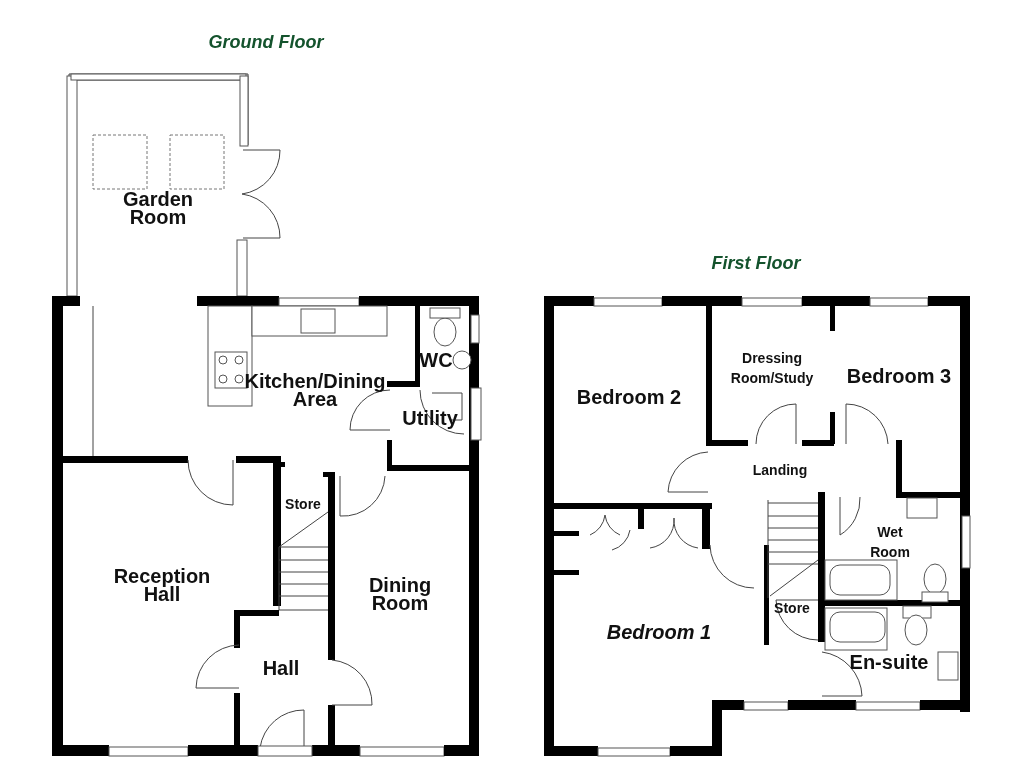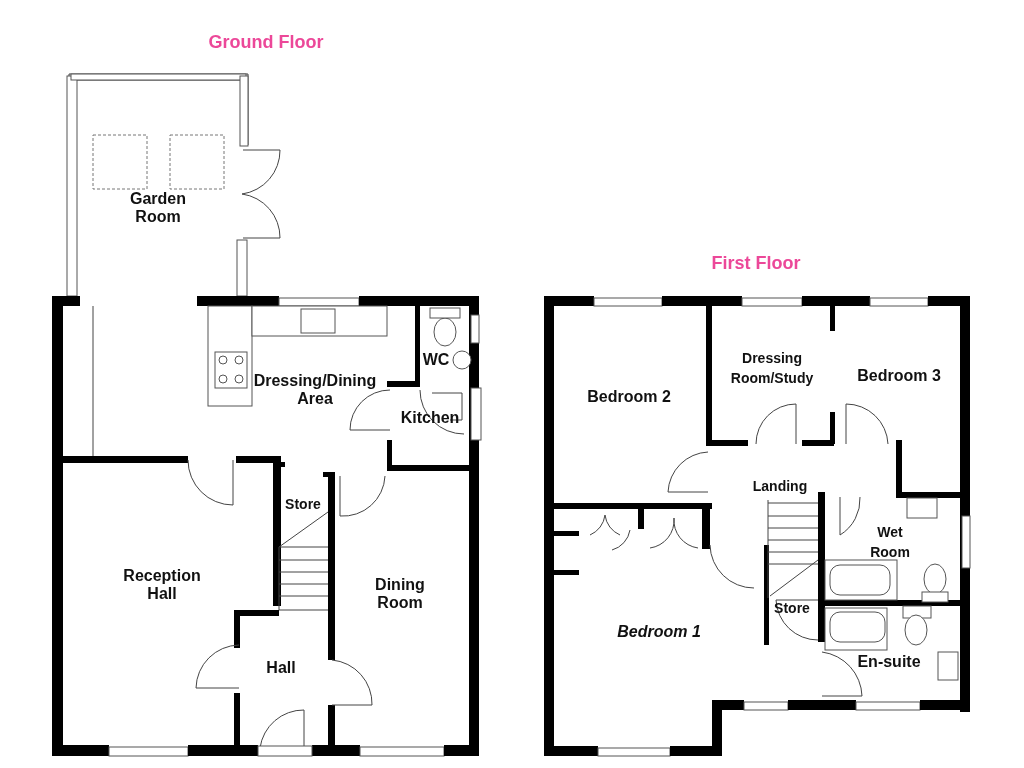--- a/index.html
+++ b/index.html
@@ -3,22 +3,22 @@
 <meta charset="utf-8">
 <style>
   html, body { margin:0; padding:0; background:#ffffff; }
   body { width:1024px; height:768px; position:relative; overflow:hidden; font-family:"Liberation Sans", sans-serif; }
   svg { position:absolute; left:0; top:0; }
   .wall { fill:#000; }
   .thin { fill:none; stroke:#444; stroke-width:1; }
   .fix { fill:#fff; stroke:#555; stroke-width:1; }
   .win { fill:#fff; stroke:#555; stroke-width:1; }
   .dash { fill:none; stroke:#777; stroke-width:1; stroke-dasharray:3 2; }
-  .label { position:absolute; font-weight:bold; color:#111; text-align:center; line-height:18px; font-size:16px; white-space:pre-line; transform:translate(-50%,-50%); }
-  .title { position:absolute; font-weight:bold; color:#ec4899; font-size:18px; transform:translate(-50%,-50%); }
+  .label { position:absolute; font-weight:bold; color:#111; text-align:center; line-height:18px; font-size:20px; white-space:pre-line; transform:translate(-50%,-50%); }
+  .title { position:absolute; font-weight:bold; color:#14532d; font-size:18px; transform:translate(-50%,-50%);font-style:italic; }
   .small { font-size:14px; line-height:20px; }
 </style>
 </head>
 <body>
 
 <svg width="1024" height="768" viewBox="0 0 1024 768">
 
   <g>
 
     <g>
@@ -165,33 +165,33 @@
     <ellipse class="fix" cx="916" cy="630" rx="11" ry="15"></ellipse>
     <rect class="fix" x="938" y="652" width="20" height="28"></rect>
   </g>
 </svg>
 
 <div class="title" style="left:266px;top:42px;">Ground Floor</div>
 <div class="title" style="left:756px;top:263px;">First Floor</div>
 
 <div class="label" style="left:158px;top:208px;">Garden
 Room</div>
-<div class="label" style="left:315px;top:390px;">Dressing/Dining
+<div class="label" style="left:315px;top:390px;">Kitchen/Dining
 Area</div>
 <div class="label" style="left:436px;top:360px;text-align:center;">WC</div>
-<div class="label" style="left:430px;top:418px;">Kitchen</div>
+<div class="label" style="left:430px;top:418px;">Utility</div>
 <div class="label small" style="left:303px;top:504px;">Store</div>
 <div class="label" style="left:162px;top:585px;">Reception
 Hall</div>
 <div class="label" style="left:400px;top:594px;">Dining
 Room</div>
 <div class="label" style="left:281px;top:668px;">Hall</div>
 
 <div class="label" style="left:629px;top:397px;">Bedroom 2</div>
 <div class="label small" style="left:772px;top:368px;">Dressing
 Room/Study</div>
 <div class="label" style="left:899px;top:376px;">Bedroom 3</div>
-<div class="label small" style="left:780px;top:470px;margin-top:16px;">Landing</div>
+<div class="label small" style="left:780px;top:470px;">Landing</div>
 <div class="label small" style="left:890px;top:542px;">Wet
 Room</div>
 <div class="label" style="left:659px;top:632px;font-style:italic;">Bedroom 1</div>
 <div class="label small" style="left:792px;top:608px;">Store</div>
 <div class="label" style="left:889px;top:662px;">En-suite</div>
 
 </body></html>

